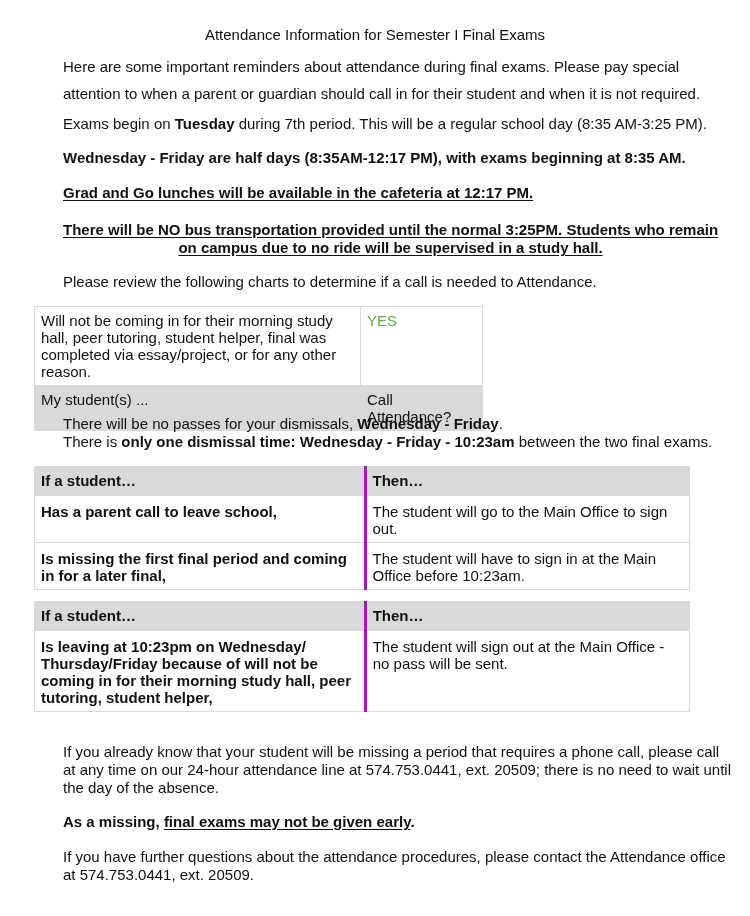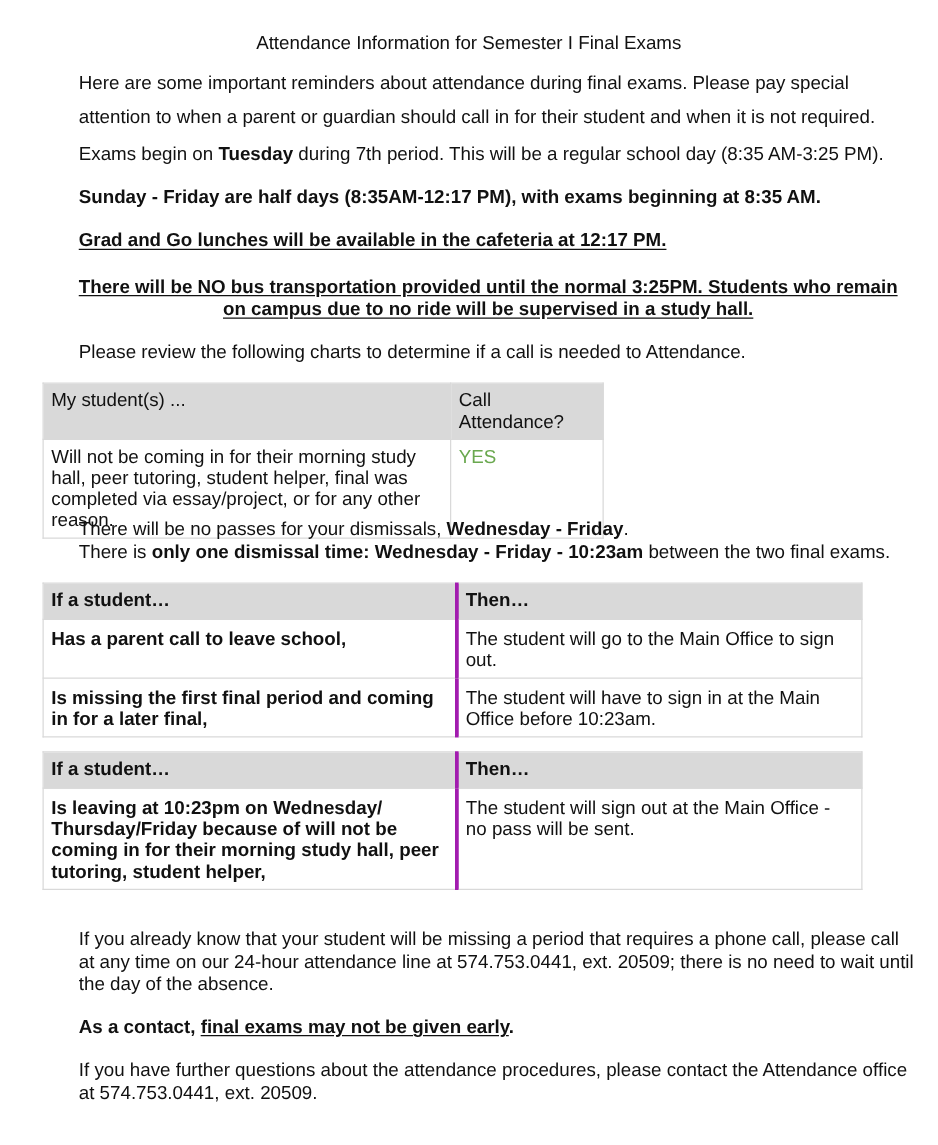--- a/index.html
+++ b/index.html
@@ -44,40 +44,40 @@
 
   <div class="abs title">Attendance Information for Semester I Final Exams</div>
 
   <div class="abs p intro">
     <div>Here are some important reminders about attendance during final exams. Please pay special</div>
     <div>attention to when a parent or guardian should call in for their student and when it is not required.</div>
   </div>
 
   <div class="abs p" style="top:115px;"><span>Exams begin on </span><span class="b">Tuesday</span><span> during 7th period. This will be a regular school day (8:35 AM-3:25 PM).</span></div>
 
-  <div class="abs p b" style="top:149px;">Sunday - Friday are half days (8:35AM-12:17 PM), with exams beginning at 8:35 AM.</div>
+  <div class="abs p b" style="top:149px;">Wednesday - Friday are half days (8:35AM-12:17 PM), with exams beginning at 8:35 AM.</div>
 
   <div class="abs p b u" style="top:184px;">Grad and Go lunches will be available in the cafeteria at 12:17 PM.</div>
 
   <div class="abs p b u" style="top:221px; line-height:18px;text-align:center;">
     <div>There will be NO bus transportation provided until the normal 3:25PM. Students who remain</div>
     <div>on campus due to no ride will be supervised in a study hall.</div>
   </div>
 
   <div class="abs p" style="top:273px;">Please review the following charts to determine if a call is needed to Attendance.</div>
 
   <table class="abs t1">
     <tbody>
         <tr>
+      <td class="c1">Will not be coming in for their morning study hall, peer tutoring, student helper, final was completed via essay/project, or for any other reason.</td>
+      <td class="c2 yes">YES</td>
+    </tr>
+    <tr>
       <th class="c1">My student(s) ...</th>
       <th class="c2">Call Attendance?</th>
-    </tr>
-    <tr>
-      <td class="c1">Will not be coming in for their morning study hall, peer tutoring, student helper, final was completed via essay/project, or for any other reason.</td>
-      <td class="c2 yes">YES</td>
     </tr>
   </tbody>
     </table>
 
   <div class="abs p" style="top:415px;"><span>There will be no passes for your dismissals, </span><span class="b">Wednesday - Friday</span><span>.</span></div>
 
   <div class="abs p" style="top:433px;"><span>There is </span><span class="b">only one dismissal time: Wednesday - Friday - 10:23am</span><span> between the two final exams.</span></div>
 
   <table class="abs t2">
     <tbody>
@@ -108,20 +108,20 @@
     </tr>
   </tbody>
     </table>
 
   <div class="abs p" style="top:743px;">
     <div>If you already know that your student will be missing a period that requires a phone call, please call</div>
     <div>at any time on our 24-hour attendance line at 574.753.0441, ext. 20509; there is no need to wait until</div>
     <div>the day of the absence.</div>
   </div>
 
-  <div class="abs p b" style="top:813px;"><span>As a contact, </span><span class="u">final exams may not be given early</span><span>.</span></div>
+  <div class="abs p b" style="top:813px;"><span>As a missing, </span><span class="u">final exams may not be given early</span><span>.</span></div>
 
   <div class="abs p" style="top:848px;">
     <div>If you have further questions about the attendance procedures, please contact the Attendance office</div>
     <div>at 574.753.0441, ext. 20509.</div>
   </div>
 
 </div>
 
 </body></html>

